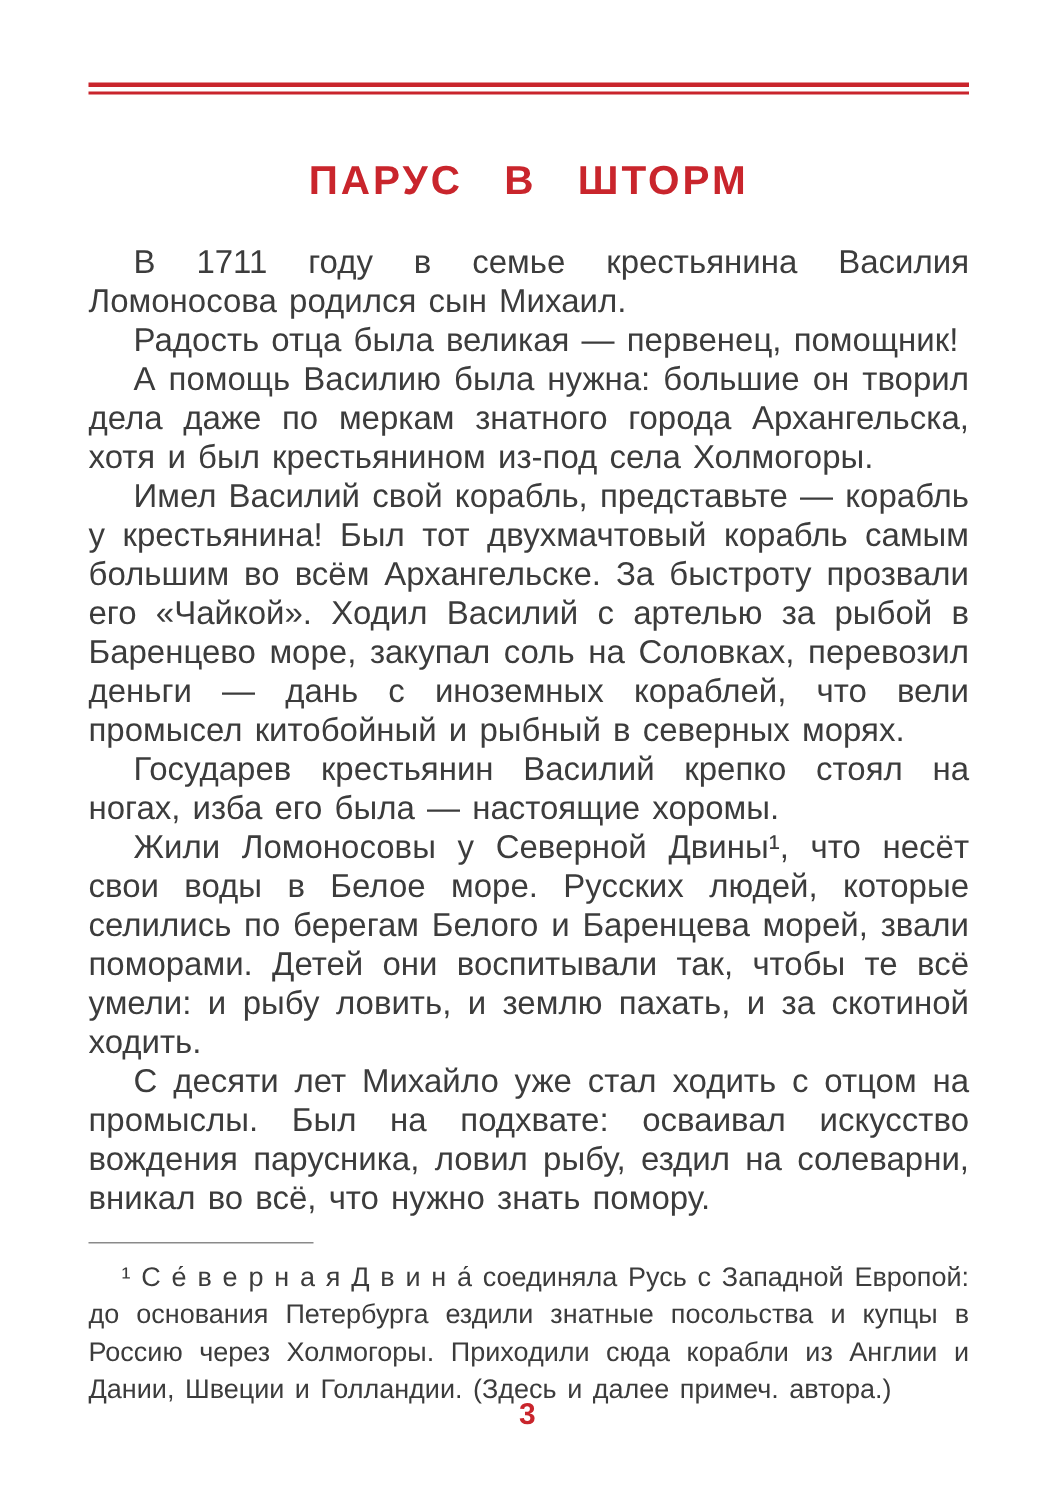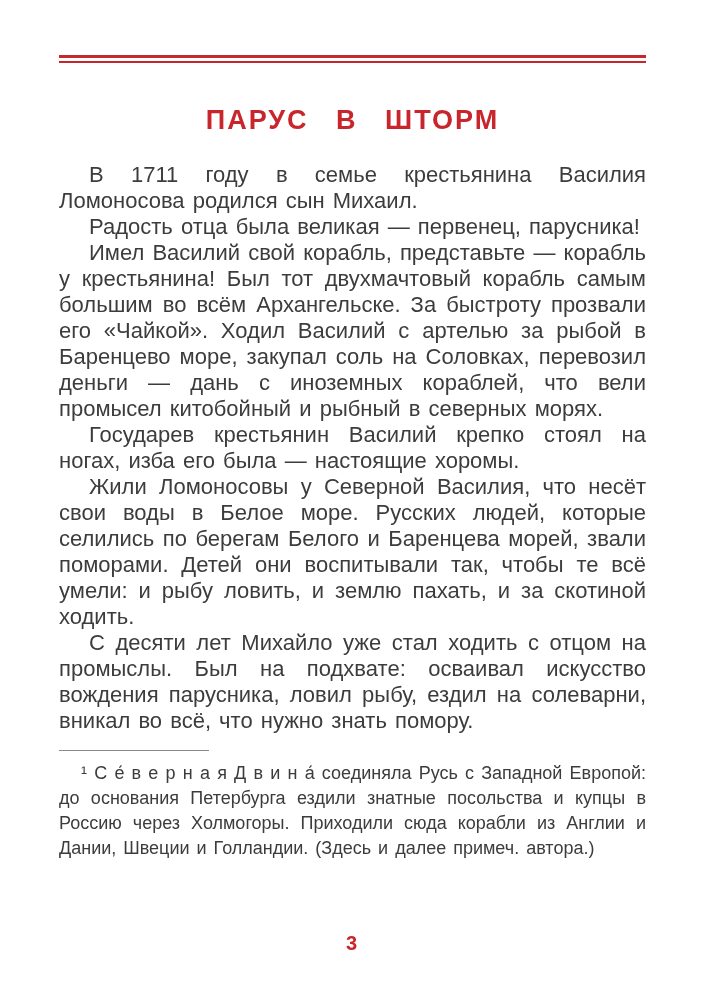--- a/index.html
+++ b/index.html
@@ -81,24 +81,25 @@
 
   <div class="top-rule">
     <div class="rule-thick"></div>
     <div class="rule-thin"></div>
   </div>
 
   <h1 class="title">ПАРУС В ШТОРМ</h1>
 
   <div class="body-text">
     <p>В 1711 году в семье крестьянина Василия Ломоносова родился сын Михаил.</p>
-    <p>Радость отца была великая — первенец, парусника!</p>
+    <p>Радость отца была великая — первенец, помощник!</p>
+    <p>А помощь Василию была нужна: большие он творил дела даже по меркам знатного города Архангельска, хотя и был крестьянином из-под села Холмогоры.</p>
     <p>Имел Василий свой корабль, представьте — корабль у крестьянина! Был тот двухмачтовый корабль самым большим во всём Архангельске. За быстроту прозвали его «Чайкой». Ходил Василий с артелью за рыбой в Баренцево море, закупал соль на Соловках, перевозил деньги — дань с иноземных кораблей, что вели промысел китобойный и рыбный в северных морях.</p>
     <p>Государев крестьянин Василий крепко стоял на ногах, изба его была — настоящие хоромы.</p>
-    <p>Жили Ломоносовы у Северной Василия, что несёт свои воды в Белое море. Русских людей, которые селились по берегам Белого и Баренцева морей, звали поморами. Детей они воспитывали так, чтобы те всё умели: и рыбу ловить, и землю пахать, и за скотиной ходить.</p>
+    <p>Жили Ломоносовы у Северной Двины¹, что несёт свои воды в Белое море. Русских людей, которые селились по берегам Белого и Баренцева морей, звали поморами. Детей они воспитывали так, чтобы те всё умели: и рыбу ловить, и землю пахать, и за скотиной ходить.</p>
     <p>С десяти лет Михайло уже стал ходить с отцом на промыслы. Был на подхвате: осваивал искусство вождения парусника, ловил рыбу, ездил на солеварни, вникал во всё, что нужно знать помору.</p>
   </div>
 
   <div class="footnote-rule"></div>
 
   <p class="footnote">¹ С е́ в е р н а я   Д в и н а́  соединяла Русь с Западной Европой: до основания Петербурга ездили знатные посольства и купцы в Россию через Холмогоры. Приходили сюда корабли из Англии и Дании, Швеции и Голландии. (Здесь и далее примеч. автора.)</p>
 
   <div class="page-number">3</div>
 
 </div>

